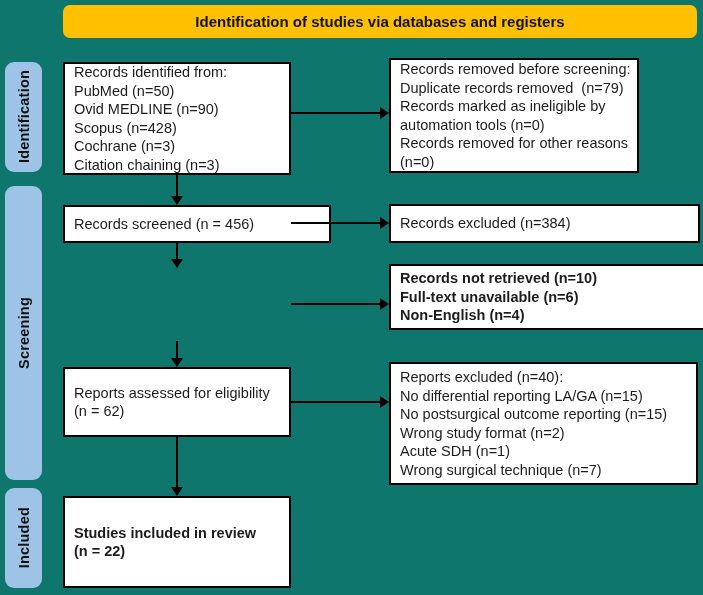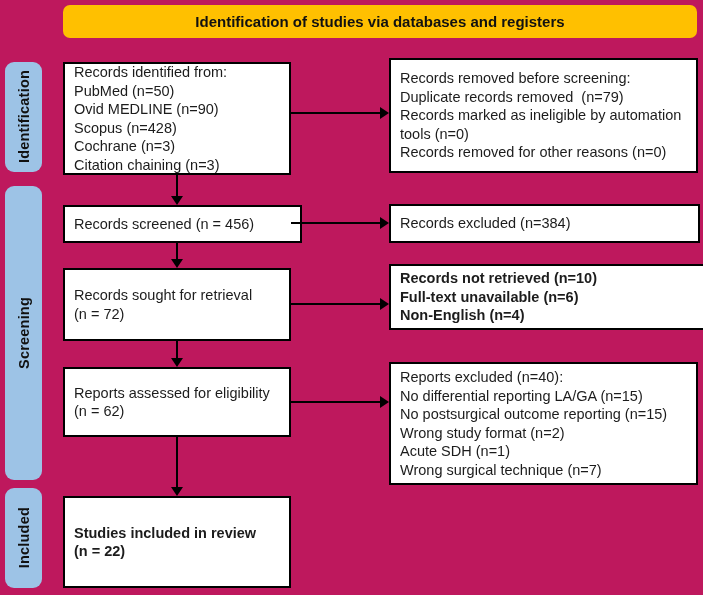--- a/index.html
+++ b/index.html
@@ -1,20 +1,20 @@
 <!DOCTYPE html>
 <html><head>
 <meta charset="utf-8">
 <style>
   html, body { margin: 0; padding: 0; background: #ffffff; }
   #canvas {
     position: relative;
     width: 703px;
     height: 595px;
-    background: #be185d;
+    background: #0f766e;
     font-family: "Liberation Sans", "DejaVu Sans", sans-serif;
     color: #1c1c1c;
     overflow: hidden;
   }
 
   
   #header-banner {
     position: absolute;
     left: 63px; top: 5px; width: 634px; height: 33px;
     background: #FFC000;
@@ -52,27 +52,27 @@
     box-sizing: border-box;
     display: flex; flex-direction: column; justify-content: center;
     padding: 3px 5px 3px 9px;
     font-size: 14.5px;
     line-height: 18.5px;
   }
   .box-line { white-space: pre-wrap; }
 
   
   #box-identified { left: 63px; top: 62px;  width: 228px; height: 113px; }
-  #box-screened   { left: 63px; top: 205px; width: 239px; height: 38px;  }
+  #box-screened   { left: 63px; top: 205px; width: 268px; height: 38px;  }
   #box-sought     { left: 63px; top: 268px; width: 228px; height: 73px;  }
   #box-assessed   { left: 63px; top: 367px; width: 228px; height: 70px;  }
   #box-included   { left: 63px; top: 496px; width: 228px; height: 92px; font-weight: bold;  }
 
   
-  #box-removed          { left: 389px; top: 58px;  width: 309px; height: 115px; }
+  #box-removed          { left: 389px; top: 58px;  width: 250px; height: 115px; }
   #box-excluded         { left: 389px; top: 204px; width: 311px; height: 39px;  }
   #box-not-retrieved    { left: 389px; top: 264px; width: 373px; height: 66px; font-weight: bold;  }
   #box-reports-excluded { left: 389px; top: 362px; width: 309px; height: 123px; }
 
   
   .vline { position: absolute; width: 2px; background: #000000; }
   .hline { position: absolute; height: 2px; background: #000000; }
   .head-down {
     position: absolute; width: 0; height: 0;
     border-left: 6px solid transparent;
@@ -129,24 +129,20 @@
     <div class="box-line">Ovid MEDLINE (n=90)</div>
     <div class="box-line">Scopus (n=428)</div>
     <div class="box-line">Cochrane (n=3)</div>
     <div class="box-line">Citation chaining (n=3)</div>
   </div>
 
   <div class="box" id="box-screened">
     <div class="box-line">Records screened (n = 456)</div>
   </div>
 
-  <div class="box" id="box-sought">
-    <div class="box-line">Records sought for retrieval</div>
-    <div class="box-line">(n = 72)</div>
-  </div>
 
   <div class="box" id="box-assessed">
     <div class="box-line">Reports assessed for eligibility</div>
     <div class="box-line">(n = 62)</div>
   </div>
 
   <div class="box" id="box-included">
     <div class="box-line">Studies included in review</div>
     <div class="box-line">(n = 22)</div>
   </div>

